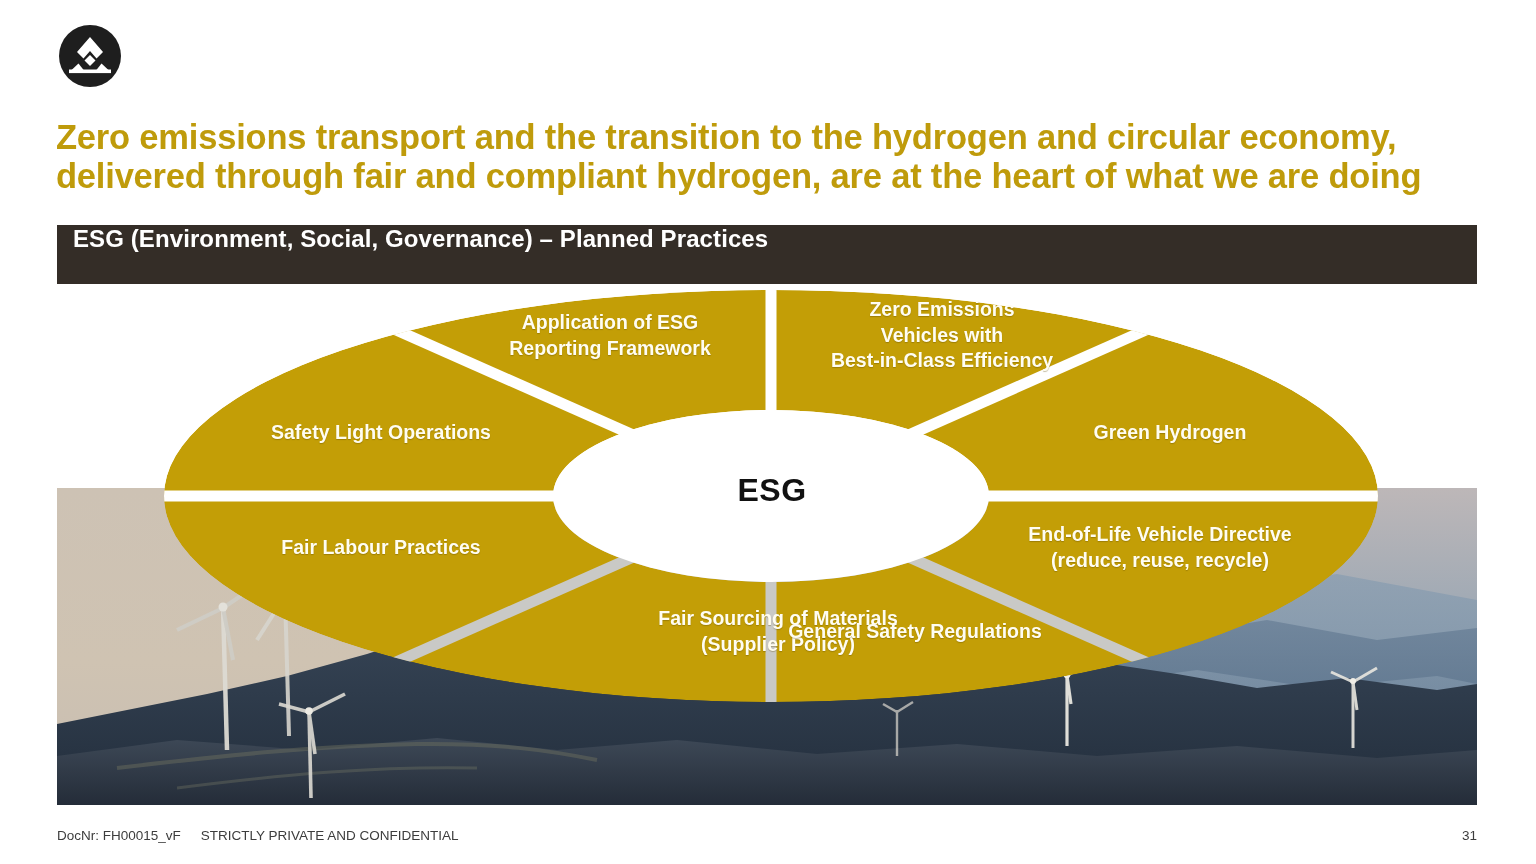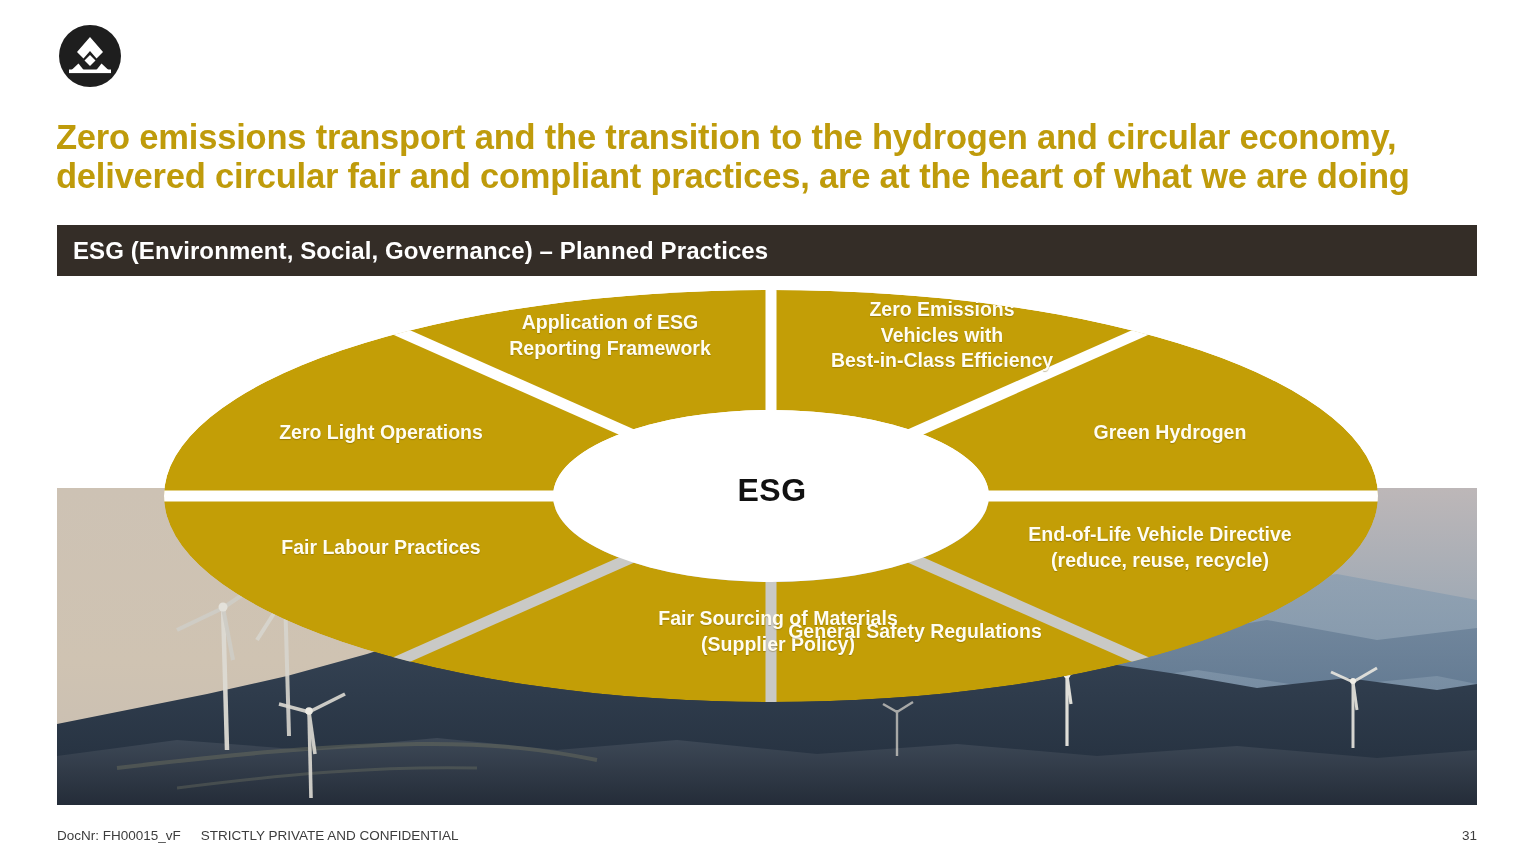--- a/index.html
+++ b/index.html
@@ -37,24 +37,24 @@
     letter-spacing: -0.2px;
   }
   .slide-title .tline { display: block; white-space: nowrap; }
 
   
   .section-bar {
     position: absolute;
     left: 57px;
     top: 225px;
     width: 1420px;
-    height: 51px;
+    height: 59px;
     background: #342D27;
     display: flex;
-    align-items: center;
+    align-items: flex-start;
   }
   .section-bar .label {
     color: #ffffff;
     font-size: 24px;
     font-weight: bold;
     padding-left: 16px;
     letter-spacing: 0.1px;
   }
 
   
@@ -123,21 +123,21 @@
     <path d="M32 13 L45 28 L38.5 34.5 L32 27 L25.5 34.5 L19 28 Z" fill="#ffffff"></path>
     <path d="M26.5 36.5 L32 31 L37.5 36.5 L32 42 Z" fill="#ffffff"></path>
     <path d="M13 46.5 L20.5 39.5 L26 46.5 Z" fill="#ffffff"></path>
     <path d="M51 46.5 L43.5 39.5 L38 46.5 Z" fill="#ffffff"></path>
     <rect x="11" y="45.5" width="42" height="3.6" fill="#ffffff"></rect>
   </svg>
 </div>
 
 <div class="slide-title">
   <span class="tline">Zero emissions transport and the transition to the hydrogen and circular economy,</span>
-  <span class="tline">delivered circular fair and compliant practices, are at the heart of what we are doing</span>
+  <span class="tline">delivered through fair and compliant hydrogen, are at the heart of what we are doing</span>
 </div>
 
 <div class="section-bar">
   <span class="label">ESG (Environment, Social, Governance) – Planned Practices</span>
 </div>
 
 <div class="photo">
   <svg viewBox="0 0 1420 317" preserveAspectRatio="none">
     <defs>
       <linearGradient id="skyL" x1="0" y1="0" x2="0" y2="1">
@@ -283,21 +283,21 @@
     <span>Reporting Framework</span>
   </div>
 
   <div class="seg-text" style="left:613px; top:7px; width:330px;">
     <span>Zero Emissions</span><br>
     <span>Vehicles with</span><br>
     <span>Best-in-Class Efficiency</span>
   </div>
 
   <div class="seg-text" style="left:52px; top:130px; width:330px;">
-    <span>Zero Light Operations</span>
+    <span>Safety Light Operations</span>
   </div>
 
   <div class="seg-text" style="left:846px; top:130px; width:320px;">
     <span>Green Hydrogen</span>
   </div>
 
   <div class="seg-text" style="left:52px; top:245px; width:330px;">
     <span>Fair Labour Practices</span>
   </div>
 

